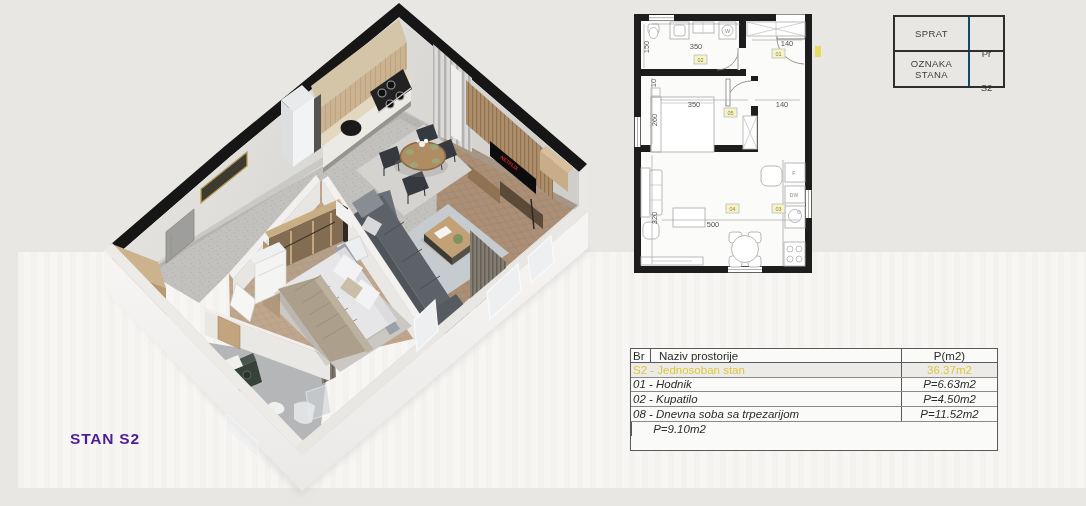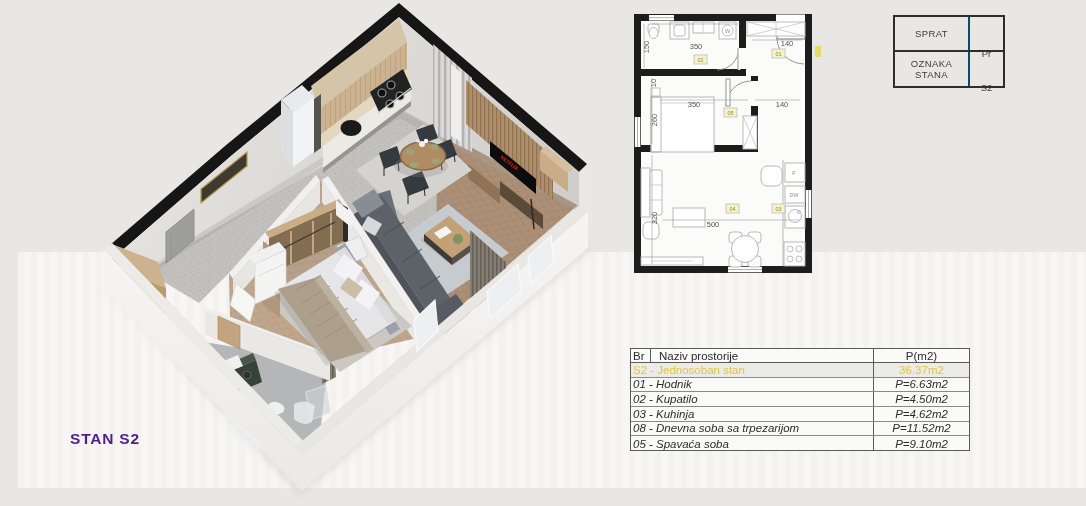--- a/index.html
+++ b/index.html
@@ -8,21 +8,21 @@
   .panel{position:absolute;left:18px;top:252px;width:1068px;height:236px;
        background:repeating-linear-gradient(90deg,#f3f2ef 0px,#f3f2ef 6px,#f7f6f4 6px,#f7f6f4 13px);}
   .t1{position:absolute;left:893px;top:15px;width:112px;height:73px;
       border:2px solid #2e2e2e;box-sizing:border-box;color:#3c3c3c;}
   .t1 .row{display:flex;height:50%;box-sizing:border-box;}
   .t1 .row:first-child{border-bottom:2px solid #2e2e2e;}
   .t1 .c1{width:75px;border-right:2px solid #0c4a6e;box-sizing:border-box;
       display:flex;align-items:center;justify-content:center;text-align:center;
       font-size:9.5px;letter-spacing:.4px;line-height:11px;}
   .t1 .c2{flex:1;display:flex;align-items:center;justify-content:center;font-size:9.5px;margin-top:36px;}
-  .t2{position:absolute;left:630px;top:348px;width:340px;height:103px;
+  .t2{position:absolute;left:630px;top:348px;width:368px;height:103px;
       border:1px solid #5a5a5a;box-sizing:border-box;background:#fafaf8;
       font-size:11.5px;color:#2b2b2b;}
   .t2 .hd{display:flex;height:14px;border-bottom:1px solid #5a5a5a;box-sizing:border-box;align-items:center;}
   .t2 .hd .hbr{width:20px;border-right:1px solid #5a5a5a;padding-left:2px;box-sizing:border-box;height:100%;display:flex;align-items:center;}
   .t2 .hd .hnm{flex:1;padding-left:8px;}
   .t2 .hd .hp{width:96px;border-left:1px solid #5a5a5a;text-align:center;height:100%;display:flex;align-items:center;justify-content:center;box-sizing:border-box;}
   .t2 .r{display:flex;height:14.66px;border-bottom:1px solid #8a8a8a;box-sizing:border-box;align-items:center;font-style:italic;}
   .t2 .r:last-child{border-bottom:none;}
   .t2 .r .nm{flex:1;padding-left:2px;}
   .t2 .r .p{width:96px;border-left:1px solid #5a5a5a;text-align:center;height:100%;display:flex;align-items:center;justify-content:center;box-sizing:border-box;}
@@ -522,26 +522,21 @@
     </div>
   <div class="r">
       <div class="nm">01 - Hodnik</div>
       <div class="p">P=6.63m2</div>
     </div>
   <div class="r">
       <div class="nm">02 - Kupatilo</div>
       <div class="p">P=4.50m2</div>
     </div>
   <div class="r">
-      <div class="nm">03 - Kuhinja</div>
-      <div class="p">P=4.62m2</div>
-    </div>
-  <div class="r">
       <div class="nm">08 - Dnevna soba sa trpezarijom</div>
       <div class="p">P=11.52m2</div>
     </div>
   <div class="r">
-      <div class="nm">05 - Spavaća soba</div>
       <div class="p">P=9.10m2</div>
     </div>
 </div>
 
 <div class="stan">STAN&nbsp;S2</div>
 
 </body></html>

